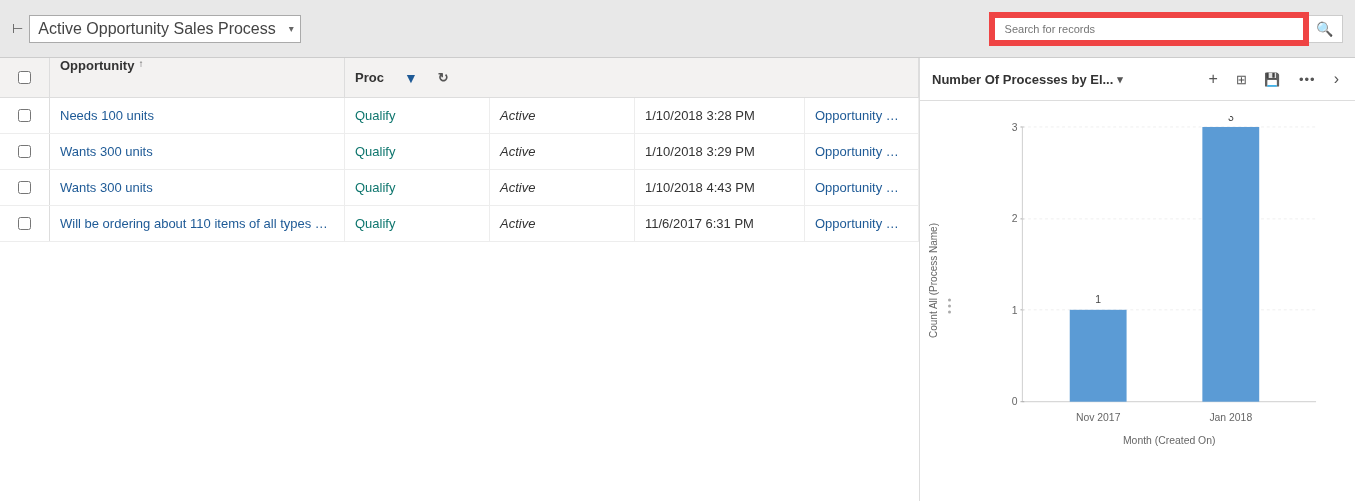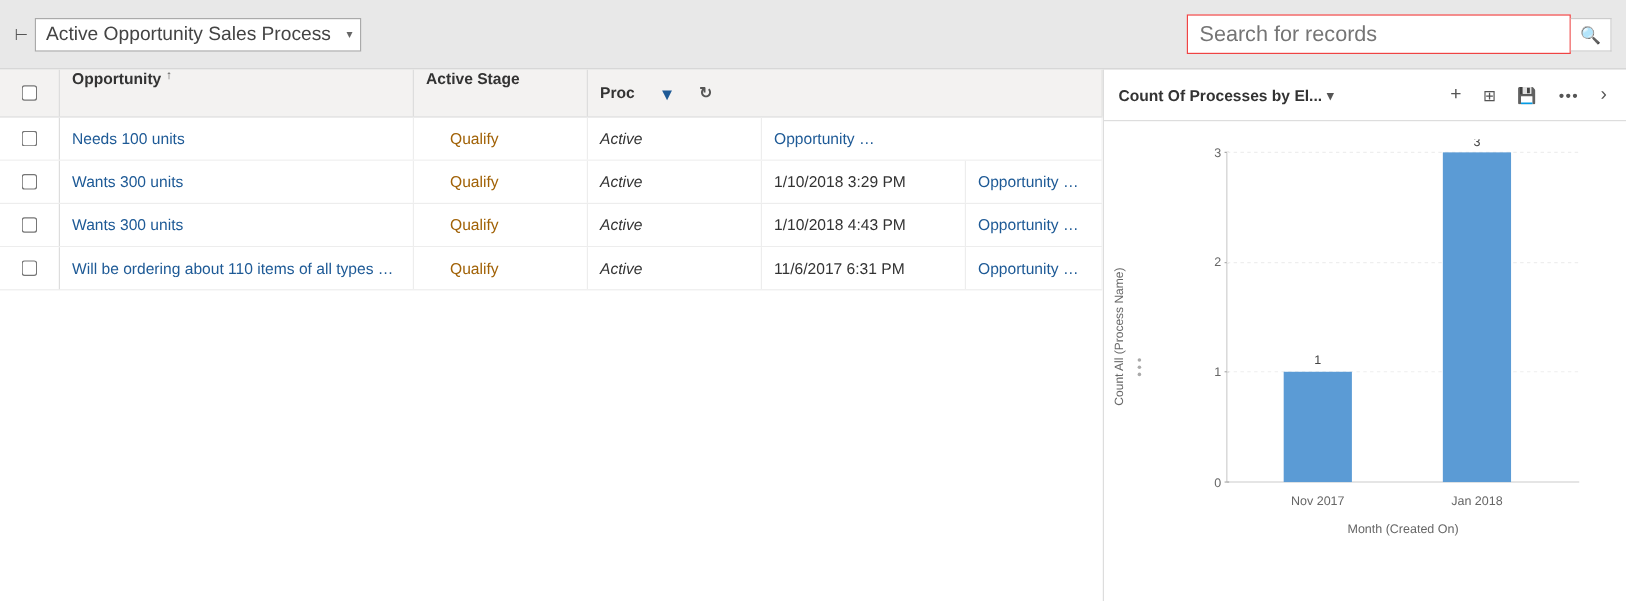--- a/index.html
+++ b/index.html
@@ -49,24 +49,24 @@
       right: 6px;
       color: #666;
       font-size: 10px;
     }
     .search-area {
       display: flex;
       align-items: center;
       gap: 0;
     }
     .search-input {
-      border: 1px solid #ef4444;
+      border: 6px solid #ef4444;
       padding: 5px 10px;
       width: 320px;
-      font-size: 18px;
+      font-size: 11px;
       color: #999;
       background: #fff;
       outline: none;
     }
     .search-btn {
       border: 1px solid #ccc;
       border-left: none;
       background: #fff;
       padding: 5px 8px;
       cursor: pointer;
@@ -188,23 +188,22 @@
       color: #1e5a96;
       cursor: pointer;
       text-decoration: none;
       overflow: hidden;
       text-overflow: ellipsis;
       white-space: nowrap;
       max-width: 270px;
       display: block;
     }
     .stage-link {
-      color: #a16207;
-      cursor: pointer;
-      margin-left: 20px;
+      color: #0f766e;
+      cursor: pointer;
     }
     .proc-link {
       color: #1e5a96;
       cursor: pointer;
       overflow: hidden;
       text-overflow: ellipsis;
       white-space: nowrap;
       max-width: 90px;
       display: block;
     }
@@ -295,23 +294,20 @@
   <div class="table-panel">
 
     <div class="table-header">
       <div class="th-checkbox">
         <input type="checkbox" style="">
       </div>
       <div class="th-col th-opportunity">
         <span>Opportunity</span>
         <span class="sort-icon">↑</span>
       </div>
-      <div class="th-col th-active-stage">
-        <span>Active Stage</span>
-      </div>
       <div class="th-col th-process">
         <span>Proc</span>
         <span class="filter-icon">▼</span>
         <span class="refresh-icon">↻</span>
       </div>
     </div>
 
     <div class="table-body">
 
       <div class="table-row">
@@ -320,20 +316,23 @@
         </div>
         <div class="td-col td-opportunity">
           <a class="link-text">Needs 100 units</a>
         </div>
         <div class="td-col td-active-stage">
           <span class="stage-link">Qualify</span>
         </div>
         <div class="td-col td-status-reason">
           <span>Active</span>
         </div>
+        <div class="td-col td-created-on">
+          <span>1/10/2018 3:28 PM</span>
+        </div>
         <div class="td-col td-process">
           <a class="proc-link">Opportunity Sa...</a>
         </div>
       </div>
 
       <div class="table-row">
         <div class="td-checkbox">
           <input type="checkbox" style="">
         </div>
         <div class="td-col td-opportunity">
@@ -394,21 +393,21 @@
           <a class="proc-link">Opportunity Sa...</a>
         </div>
       </div>
 
     </div>
   </div>
 
   <div class="chart-panel">
     <div class="chart-header">
       <div class="chart-title-area">
-        <span>Count Of Processes by El...</span>
+        <span>Number Of Processes by El...</span>
         <span class="chart-title-dropdown">▾</span>
       </div>
       <div class="chart-actions">
         <button class="chart-action-btn">+</button>
         <button class="chart-action-btn" style="font-size:13px;">⊞</button>
         <button class="chart-action-btn" style="font-size:13px;">💾</button>
         <button class="chart-action-btn" style="font-size:13px; letter-spacing:1px;">•••</button>
         <span class="chevron-right">›</span>
       </div>
     </div>

